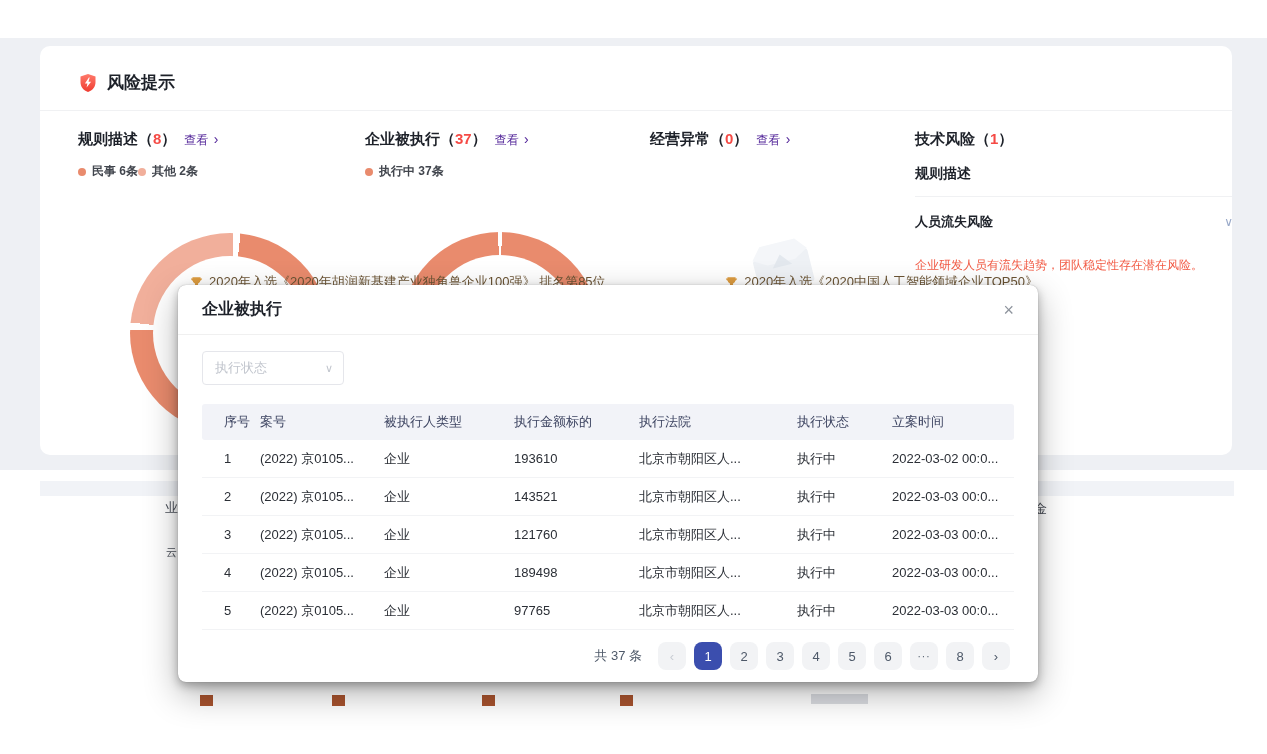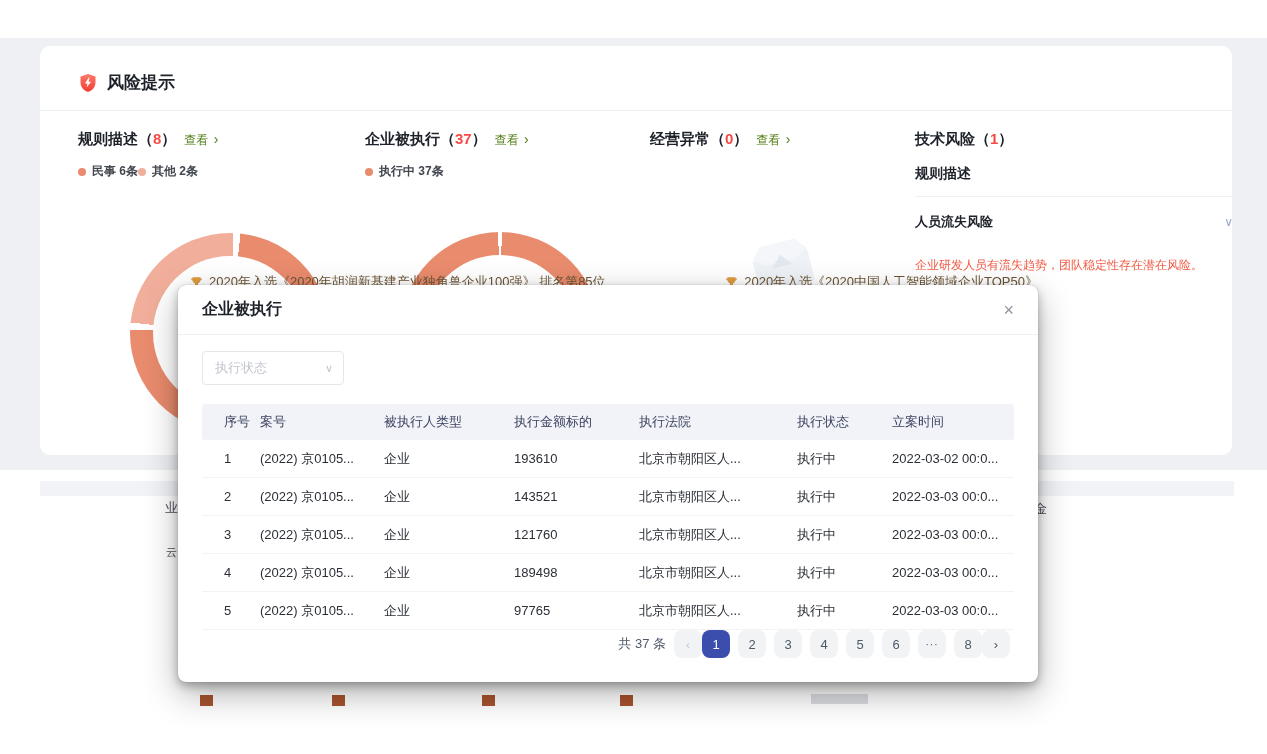--- a/index.html
+++ b/index.html
@@ -14,21 +14,21 @@
   .risk-card { position:absolute; left:40px; top:46px; width:1192px; height:409px;
     background:#fff; border-radius:10px; overflow:hidden; }
   .card-header { display:flex; align-items:center; gap:9px; padding:25px 38px 0; }
   .card-title { font-size:17px; font-weight:700; }
   .card-divider { position:absolute; left:0; top:64px; width:100%; height:1px; background:#f0f1f3; }
 
   .section { position:absolute; top:84px; }
   .sec-1 { left:38px; }  .sec-2 { left:325px; }  .sec-3 { left:610px; }  .sec-4 { left:875px; width:318px; }
   .sec-head { display:flex; align-items:baseline; font-size:15px; font-weight:700; white-space:nowrap; }
   .sec-count { color:#f54a45; }
-  .view-link { font-size:12px; font-weight:400; color:#4d7c0f; margin-left:8px; cursor:pointer; }
+  .view-link { font-size:12px; font-weight:400; color:#4c1d95; margin-left:8px; cursor:pointer; }
   .view-link .chev { font-size:14px; margin-left:2px; }
   .legend { display:flex; margin-top:14px; font-size:12px; font-weight:600; color:#42464e; align-items:center; }
   .legend-item { display:flex; align-items:center; gap:6px; }
   .dot { width:8px; height:8px; border-radius:50%; display:inline-block; }
   .dot-dark { background:#e98b6d; }
   .dot-light { background:#f1af9b; }
 
   
   .donut { position:absolute; width:200px; height:200px; border-radius:50%; z-index:1; }
   .donut .hole { position:absolute; inset:23px; background:#fff; border-radius:50%; }
@@ -79,22 +79,22 @@
 
   .thead { display:flex; align-items:center; height:36px; margin-top:19px; background:#f2f3f8;
     border-radius:3px; font-size:13px; font-weight:400; color:#3d4461; }
   .trow { display:flex; align-items:center; height:38px; font-size:13px; color:#2b2f36;
     border-bottom:1px solid #f2f3f5; }
   .c0 { width:58px; padding-left:22px; }
   .c1 { width:124px; } .c2 { width:130px; } .c3 { width:125px; }
   .c4 { width:158px; } .c5 { width:95px; } .c6 { flex:1; }
   .thead > div, .trow > div { white-space:nowrap; overflow:hidden; }
 
-  .pagination { display:flex; align-items:center; justify-content:flex-end; 
-    padding-right:4px; font-size:13px; color:#4e5969; }
+  .pagination { display:flex; align-items:center; justify-content:flex-end; gap:8px;
+    margin-top:12px; padding-right:4px; font-size:13px; color:#4e5969; }
   .page-total { margin-right:8px; }
   .page-btn { min-width:28px; height:28px; padding:0 6px; border-radius:8px; background:#f2f3f5;
     display:flex; align-items:center; justify-content:center; font-size:13px; color:#4e5969;
     cursor:pointer; border:none; }
   .page-btn.active { background:#3b4eae; color:#fff; }
   .page-btn.disabled { color:#c9cdd4; cursor:default; }
   .page-btn.ellipsis { letter-spacing:1px; font-size:10px; }
 </style>
 </head>
 <body>

